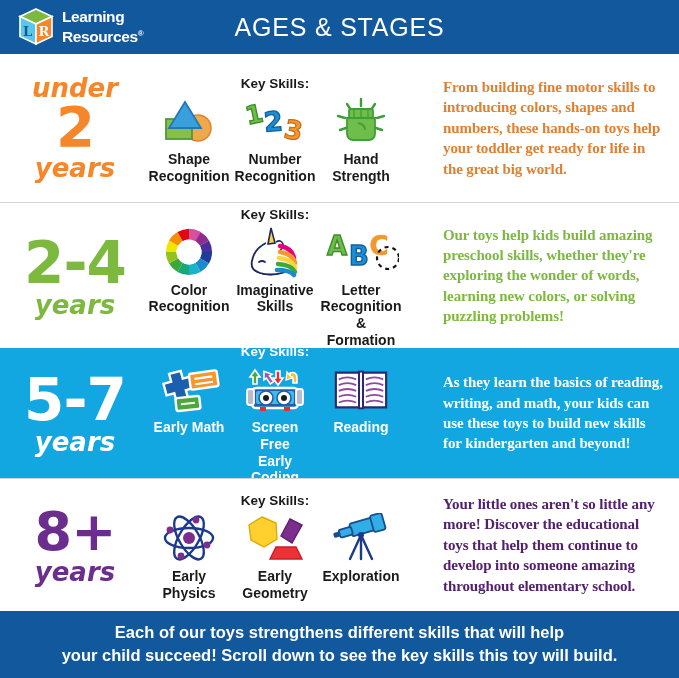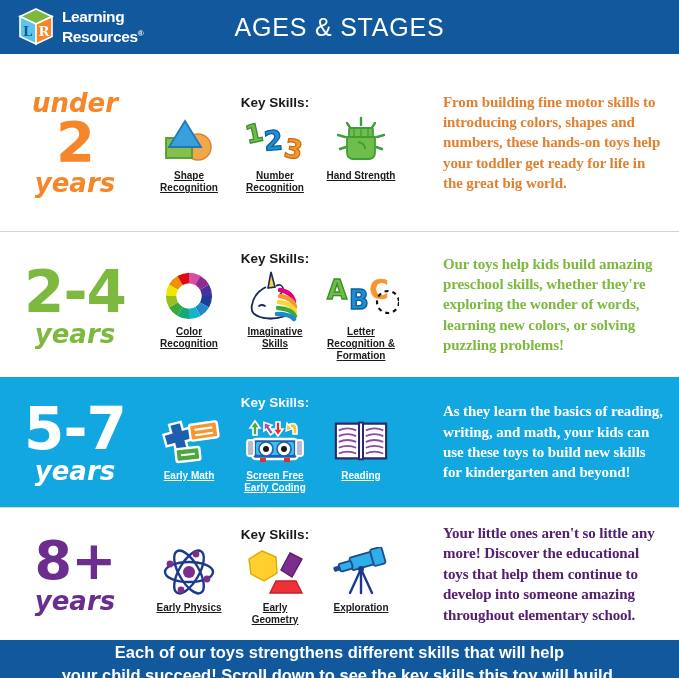--- a/index.html
+++ b/index.html
@@ -54,21 +54,21 @@
   }
 
   
   .section {
     display: flex;
     align-items: center;
     position: relative;
     flex: 0 0 auto;
     padding: 0 12px 0 0;
   }
-  .section.s1 { height: 178px; background: #ffffff; border-bottom: 1px solid #d4d4d4; }
+  .section.s1 { height: 149px; background: #ffffff; border-bottom: 1px solid #d4d4d4; }
   .section.s2 { height: 145px; background: #ffffff; }
   .section.s3 { height: 130px; background: #12A7E0; }
   .section.s4 { height: 133px; background: #ffffff; border-top: 1px solid #d4d4d4; }
 
   
   .age-block {
     width: 150px;
     flex: 0 0 150px;
     text-align: center;
     line-height: 1;
@@ -135,27 +135,26 @@
     flex-direction: column;
     align-items: center;
   }
   .skill-icon {
     height: 54px;
     display: flex;
     align-items: center;
     justify-content: center;
   }
   .skill-label {
-    font-size: 10px;
+    font-size: 14px;
     font-weight: bold;
     text-align: center;
     color: #1a1a1a;
     line-height: 1.18;
     margin-top: 3px;
-    text-decoration: underline;
   }
   .s3 .skill-label { color: #ffffff; }
 
   
   .desc-block {
     flex: 1 1 auto;
     padding-left: 6px;
     padding-right: 4px;
   }
   .desc-text {
@@ -169,24 +168,23 @@
   .s1 .desc-text { color: #E08030; }
   .s2 .desc-text { color: #7DB93F; }
   .s3 .desc-text { color: #ffffff; }
   .s4 .desc-text { color: #53206E; }
 
   
   .footer {
     flex: 1 1 auto;
     background: #11599C;
     display: flex;
-    align-items: center;
     justify-content: center;
     text-align: center;
-    padding: 1px 20px;
+    padding: 10px 20px;
   }
   .footer-text {
     color: #ffffff;
     font-weight: bold;
     font-size: 16.5px;
     line-height: 1.4;
   }
 </style>
 </head>
 <body>

